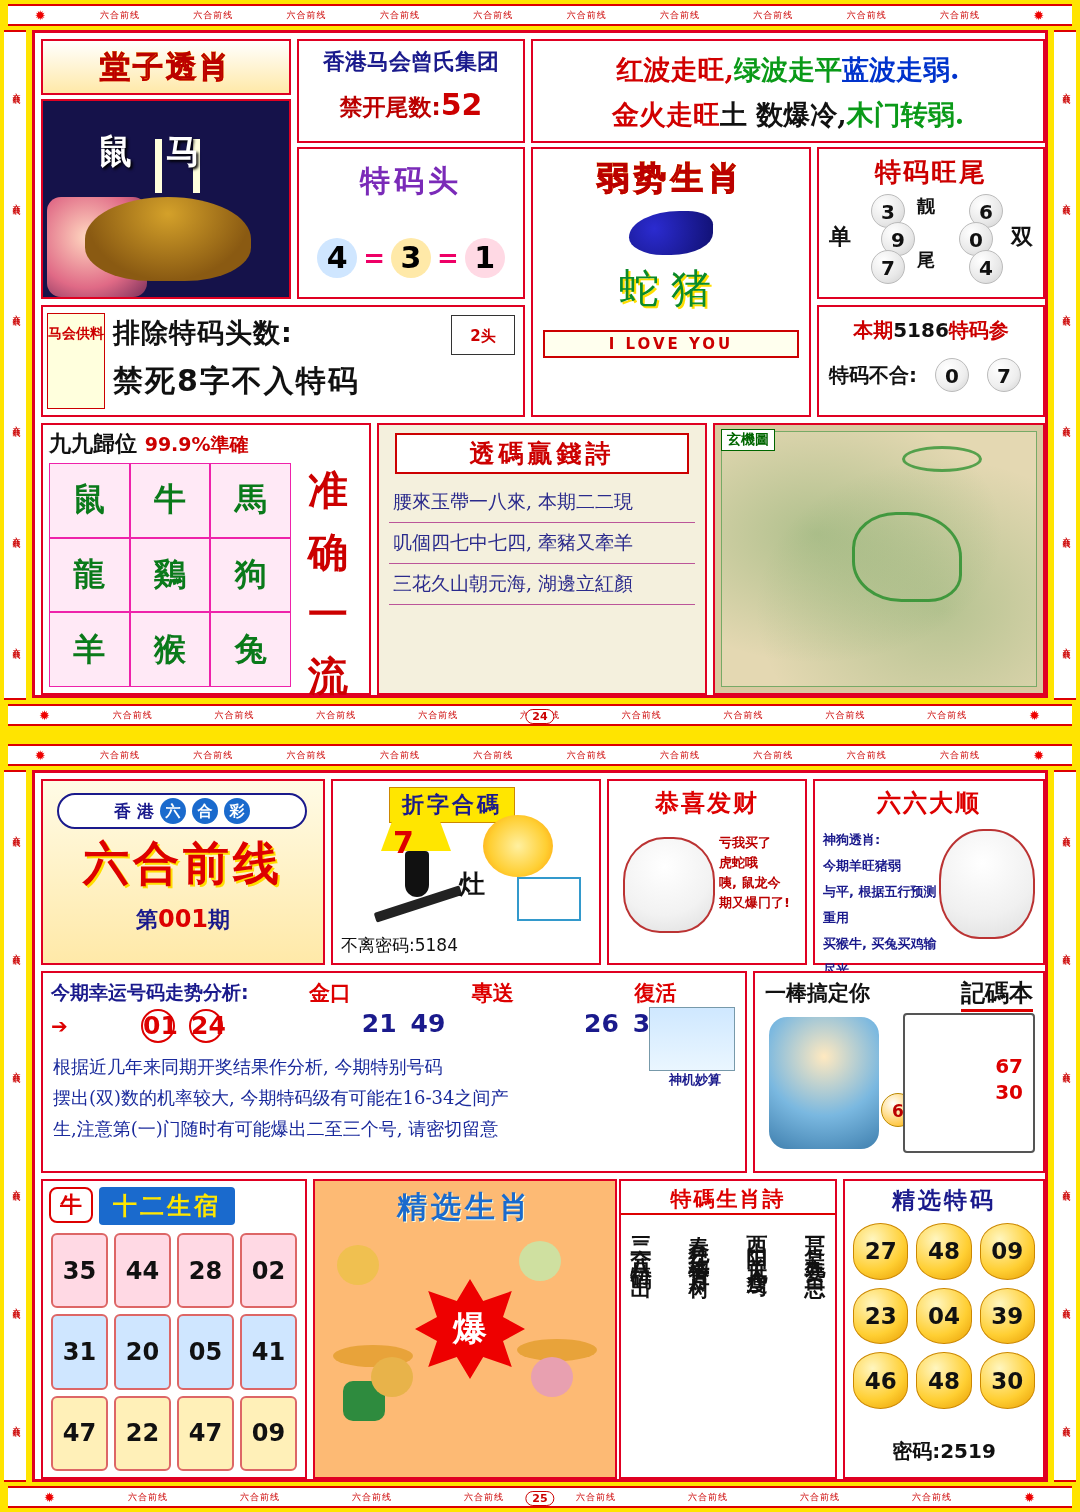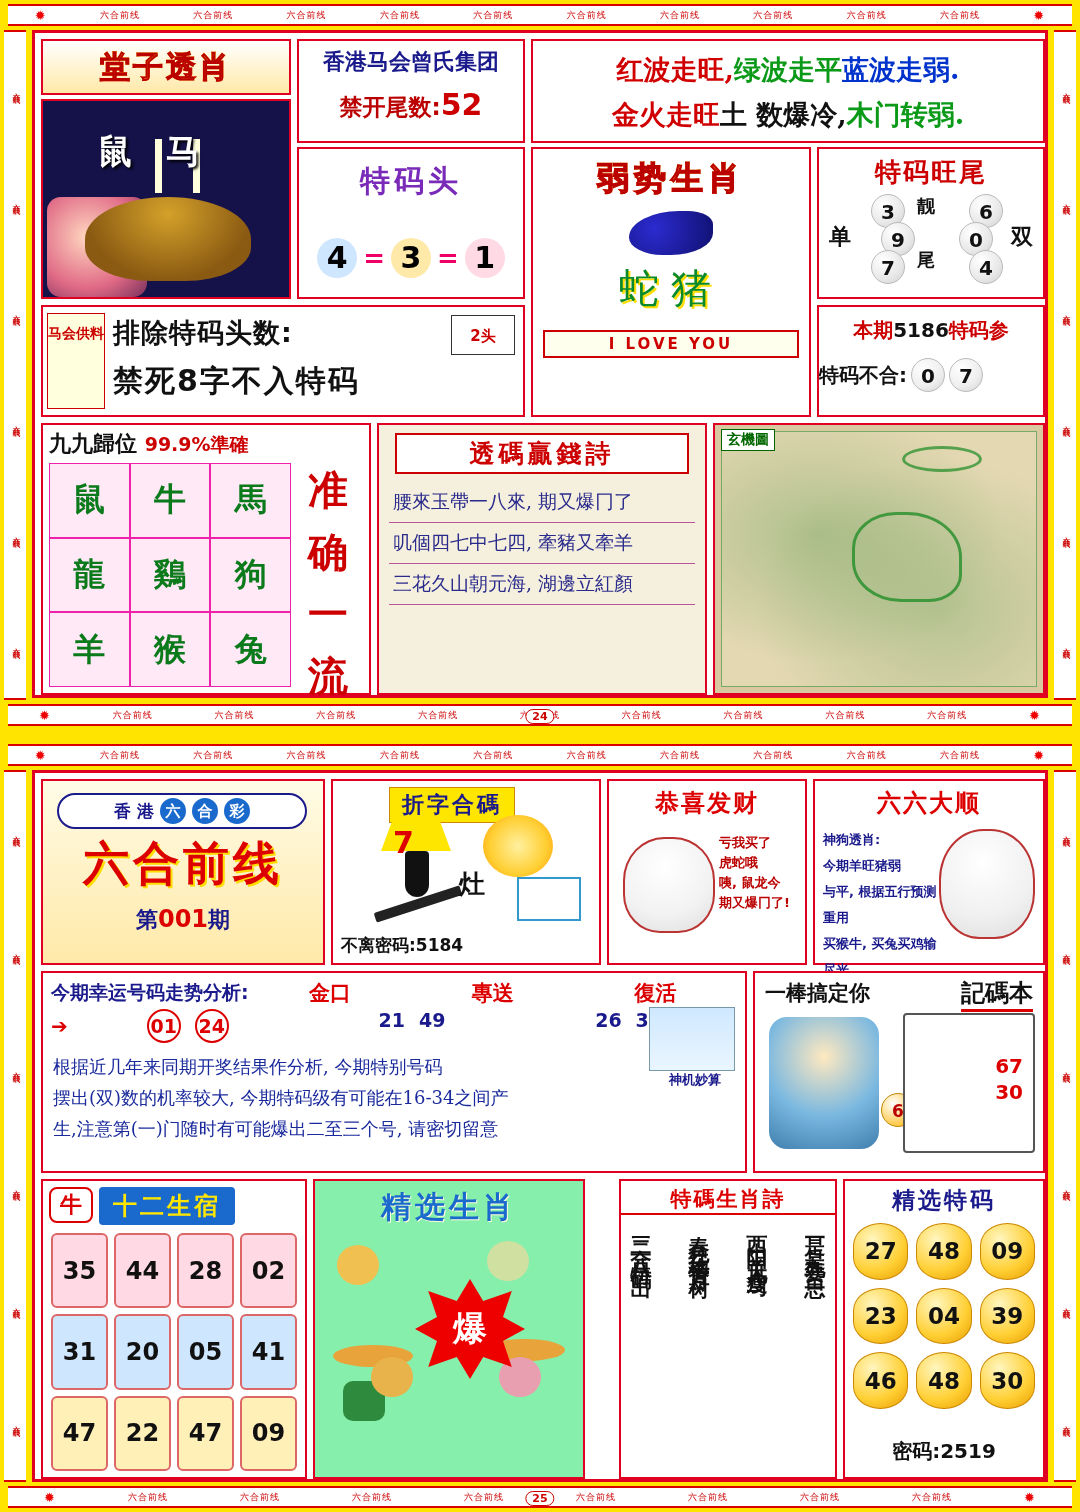--- a/index.html
+++ b/index.html
@@ -83,21 +83,21 @@
 
   #excl { left:6px; top:272px; width:484px; height:112px; border:2px solid #e00022; background:#fff;}
   #excl .sm { position:absolute; left:4px; top:6px; width:58px; height:96px; border:1px solid #c00; background:#ffd; color:#c00; font-size:14px; font-weight:bold; text-align:center; line-height:19px; padding-top:10px;}
   #excl .l1 { margin-left:70px; font-size:27px; font-weight:bold; color:#111; margin-top:8px; letter-spacing:1px;}
   #excl .l2 { margin-left:70px; font-size:30px; font-weight:bold; color:#111; margin-top:10px; letter-spacing:2px;}
   #excl .tag { position:absolute; right:8px; top:8px; width:64px; height:40px; border:1px solid #333; background:#fff; font-size:15px; font-weight:bold; color:#c00; text-align:center; line-height:40px;}
 
   #ref { left:782px; top:272px; width:228px; height:112px; border:2px solid #e00022; background:#fff;}
   #ref .l1 { font-size:20px; font-weight:bold; color:#c00; text-align:center; margin-top:10px;}
   #ref .l1 b { color:#111; }
-  #ref .l2 { font-size:20px; font-weight:bold; color:#111; margin-top:14px; display:flex; align-items:center; gap:4px;}
+  #ref .l2 { font-size:20px; font-weight:bold; color:#111; margin-top:14px; margin-left:10px; display:flex; align-items:center; gap:18px;}
   #ref .ball { width:34px; height:34px; border-radius:50%; background:radial-gradient(circle at 35% 30%,#fff,#eee 60%,#cfcfcf); border:1px solid #bbb; text-align:center; line-height:34px; font-size:20px; font-weight:bold;}
 
   #zodgrid { left:6px; top:390px; width:330px; height:272px; border:2px solid #e00022; background:#fff;}
   #zodgrid .hh { font-size:22px; font-weight:bold; margin:4px 0 0 6px;}
   #zodgrid .hh .p { color:#111;} #zodgrid .hh .r { color:#c00; font-size:19px;}
   #zodgrid .g { position:absolute; left:6px; top:38px; width:242px; height:224px; display:grid; grid-template-columns:repeat(3,1fr); grid-template-rows:repeat(3,1fr); }
   #zodgrid .g div { border:1px solid #e2a; background:#ffe9f6; display:flex; align-items:center; justify-content:center; font-size:32px; font-weight:bold; color:#0a7a1a;}
   #zodgrid .vtxt { position:absolute; right:8px; top:34px; width:66px; font-size:40px; font-weight:bold; color:#c00; line-height:62px; text-align:center;}
 
   #poem { left:342px; top:390px; width:330px; height:272px; border:2px solid #e00022; background:#f4f0dd;}
@@ -124,39 +124,39 @@
   #logo2 .per b { color:#d00; font-size:24px;}
 
   #zhezi { left:296px; top:6px; width:270px; height:186px; border:2px solid #e00022; background:#fff;}
   #zhezi .h { position:absolute; left:56px; top:6px; background:#ffe600; border:1px solid #c80; color:#1a1a8c; font-size:22px; font-weight:bold; padding:2px 12px; letter-spacing:3px;}
   #zhezi .seven { position:absolute; left:60px; top:44px; font-size:30px; font-weight:bold; color:#d00;}
   #zhezi .lamp { position:absolute; left:48px; top:36px; width:70px; height:34px; background:#ffe600; clip-path:polygon(18% 0,82% 0,100% 100%,0 100%);}
   #zhezi .stand { position:absolute; left:72px; top:70px; width:24px; height:46px; background:#111; border-radius:4px 4px 12px 12px;}
   #zhezi .star { position:absolute; left:150px; top:34px; width:70px; height:62px; background:radial-gradient(circle,#fff0a0,#ffcf33 60%, #f90); border-radius:50%; }
   #zhezi .pen { position:absolute; left:40px; top:118px; width:90px; height:10px; background:#222; transform:rotate(-18deg); border-radius:2px;}
   #zhezi .note { position:absolute; right:18px; top:96px; width:64px; height:44px; background:#fff; border:2px solid #39c; }
-  #zhezi .code { position:absolute; left:8px; bottom:6px; font-size:17px; font-weight:bold; color:#111;}
+  #zhezi .code { position:absolute; left:8px; bottom:6px; font-size:17px; font-weight:normal; color:#111;}
 
   #gxfc { left:572px; top:6px; width:200px; height:186px; border:2px solid #e00022; background:#fff;}
   #gxfc .h { text-align:center; font-size:24px; font-weight:bold; color:#d00; margin-top:6px; letter-spacing:2px;}
   #gxfc .dog { position:absolute; left:14px; top:56px; width:92px; height:96px; background:radial-gradient(circle at 45% 30%, #fff, #f2f2f2 60%, #ddd); border-radius:45% 45% 40% 40%; border:2px solid #b33;}
   #gxfc .txt { position:absolute; right:6px; top:52px; width:80px; font-size:13px; color:#b00; font-weight:bold; line-height:20px;}
 
   #lldash { left:778px; top:6px; width:232px; height:186px; border:2px solid #e00022; background:#fff;}
   #lldash .h { text-align:center; font-size:24px; font-weight:bold; color:#d00; margin-top:6px; letter-spacing:2px;}
   #lldash .dog { position:absolute; right:8px; top:48px; width:96px; height:110px; background:radial-gradient(circle at 45% 30%, #fff,#f0f0f0 60%,#ddd); border-radius:46% 46% 42% 42%; border:2px solid #b33;}
   #lldash .txt { position:absolute; left:8px; top:46px; width:120px; font-size:13px; font-weight:bold; color:#1a1a8c; line-height:26px;}
 
   #trend { left:6px; top:198px; width:706px; height:202px; border:2px solid #e00022; background:#fff;}
   #trend .row1 { display:flex; align-items:center; padding:6px 8px 0; }
   #trend .lbl { font-size:19px; font-weight:bold; color:#1a1a8c;}
   #trend .cols { flex:1; display:flex; justify-content:space-around; font-size:21px; font-weight:bold; color:#d00;}
   #trend .row2 { display:flex; align-items:center; padding:2px 8px;}
   #trend .arrow { color:#d00; font-size:20px; margin-right:4px;}
-  #trend .nums { flex:1; display:flex; justify-content:space-around; font-size:19px; font-weight:bold; color:#d00;}
+  #trend .nums { flex:1; display:flex; justify-content:space-around; font-size:25px; font-weight:bold; color:#d00;}
   #trend .nums .grp { display:flex; gap:14px;}
   #trend .nums .c { width:34px; height:34px; border-radius:50%; border:2px solid #d00; line-height:30px; text-align:center;}
   #trend .nums .p { color:#1a1a8c;}
   #trend .body { margin:6px 10px 0; font-size:18px; line-height:31px; color:#1a2a9c; font-family:"DejaVu Serif","Liberation Serif",serif;}
   #trend .shenji { position:absolute; right:4px; top:34px; width:92px; height:96px; text-align:center;}
   #trend .shenji .im { width:86px; height:64px; background:linear-gradient(#cfe8ff,#eaf6ff); border:1px solid #79a;}
   #trend .shenji .cap { font-size:13px; font-weight:bold; color:#1a1a8c;}
 
   #bat { left:718px; top:198px; width:292px; height:202px; border:2px solid #e00022; background:#fff;}
   #bat .h1 { position:absolute; left:10px; top:6px; font-size:21px; font-weight:bold; color:#111;}
@@ -166,21 +166,21 @@
   #bat .book { position:absolute; right:8px; top:40px; width:132px; height:140px; background:#fff; border:2px solid #555; border-radius:4px;}
   #bat .book .n { position:absolute; right:10px; top:38px; font-size:20px; font-weight:bold; color:#d00; line-height:26px; text-align:right;}
 
   #twelve { left:6px; top:406px; width:266px; height:300px; border:2px solid #e00022; background:#fff;}
   #twelve .ox { position:absolute; left:6px; top:6px; width:44px; height:36px; border:2px solid #d00; border-radius:8px; color:#d00; font-size:22px; font-weight:bold; text-align:center; line-height:32px;}
   #twelve .h { position:absolute; left:56px; top:6px; background:#1a6acd; color:#ffe600; font-size:24px; font-weight:bold; padding:3px 14px; border-radius:4px; letter-spacing:3px;}
   #twelve .grid { position:absolute; left:8px; top:52px; right:8px; bottom:6px; display:grid; grid-template-columns:repeat(4,1fr); grid-template-rows:repeat(3,1fr); gap:6px;}
   #twelve .grid div { border:2px solid #d66; border-radius:6px; display:flex; align-items:center; justify-content:center; font-size:24px; font-weight:bold; color:#111;}
   #twelve .c0 { background:#ffd9e4;} #twelve .c1 { background:#cfe6ff;} #twelve .c2 { background:#fff0b8;}
 
-  #jxsx { left:278px; top:406px; width:272px; height:300px; border:2px solid #e00022; background:#86efac;}
+  #jxsx { left:278px; top:406px; width:304px; height:300px; border:2px solid #e00022; background:#fdba74;}
   #jxsx .h { text-align:center; font-size:30px; font-weight:bold; color:#1a6acd; margin-top:6px; letter-spacing:4px; text-shadow:1px 1px 0 #ffd;}
   #jxsx .stage { position:absolute; left:14px; top:54px; right:14px; bottom:8px;}
   #jxsx .boom { position:absolute; left:86px; top:44px; width:110px; height:100px; background:#e00; color:#fff; font-size:34px; font-weight:bold; display:flex; align-items:center; justify-content:center;
     clip-path:polygon(50% 0,62% 22%,88% 12%,80% 38%,100% 50%,80% 62%,88% 88%,62% 78%,50% 100%,38% 78%,12% 88%,20% 62%,0 50%,20% 38%,12% 12%,38% 22%);}
   #jxsx .plate { position:absolute; width:80px; height:22px; border-radius:50%; background:#e8a33a;}
   #jxsx .an { position:absolute; width:42px; height:40px; border-radius:10px; }
 
   #tmsxs { left:584px; top:406px; width:218px; height:300px; border:2px solid #e00022; background:#fff;}
   #tmsxs .h { text-align:center; font-size:21px; font-weight:bold; color:#d00; margin-top:4px; letter-spacing:2px; border-bottom:2px solid #d00;}
   #tmsxs .cols { position:absolute; left:6px; top:38px; right:6px; bottom:4px; display:flex; flex-direction:row-reverse; justify-content:space-between;}
@@ -324,21 +324,21 @@
         <div>羊</div>
         <div>猴</div>
         <div>兔</div>
       </div>
       <div class="vtxt">准确一流</div>
     </div>
 
     <div class="box" id="poem">
       <div class="h">透碼贏錢詩</div>
       <ul>
-        <li>腰來玉帶一八來, 期又爆冂了</li>
+        <li>腰來玉帶一八來, 本期二二現</li>
         <li>叽個四七中七四, 牽豬又牽羊</li>
         <li>三花久山朝元海, 湖邊立紅顏</li>
       </ul>
     </div>
 
     <div class="box" id="xuanji">
       <div class="art">
         <div class="cloud"></div>
         <div class="deer"></div>
       </div>

